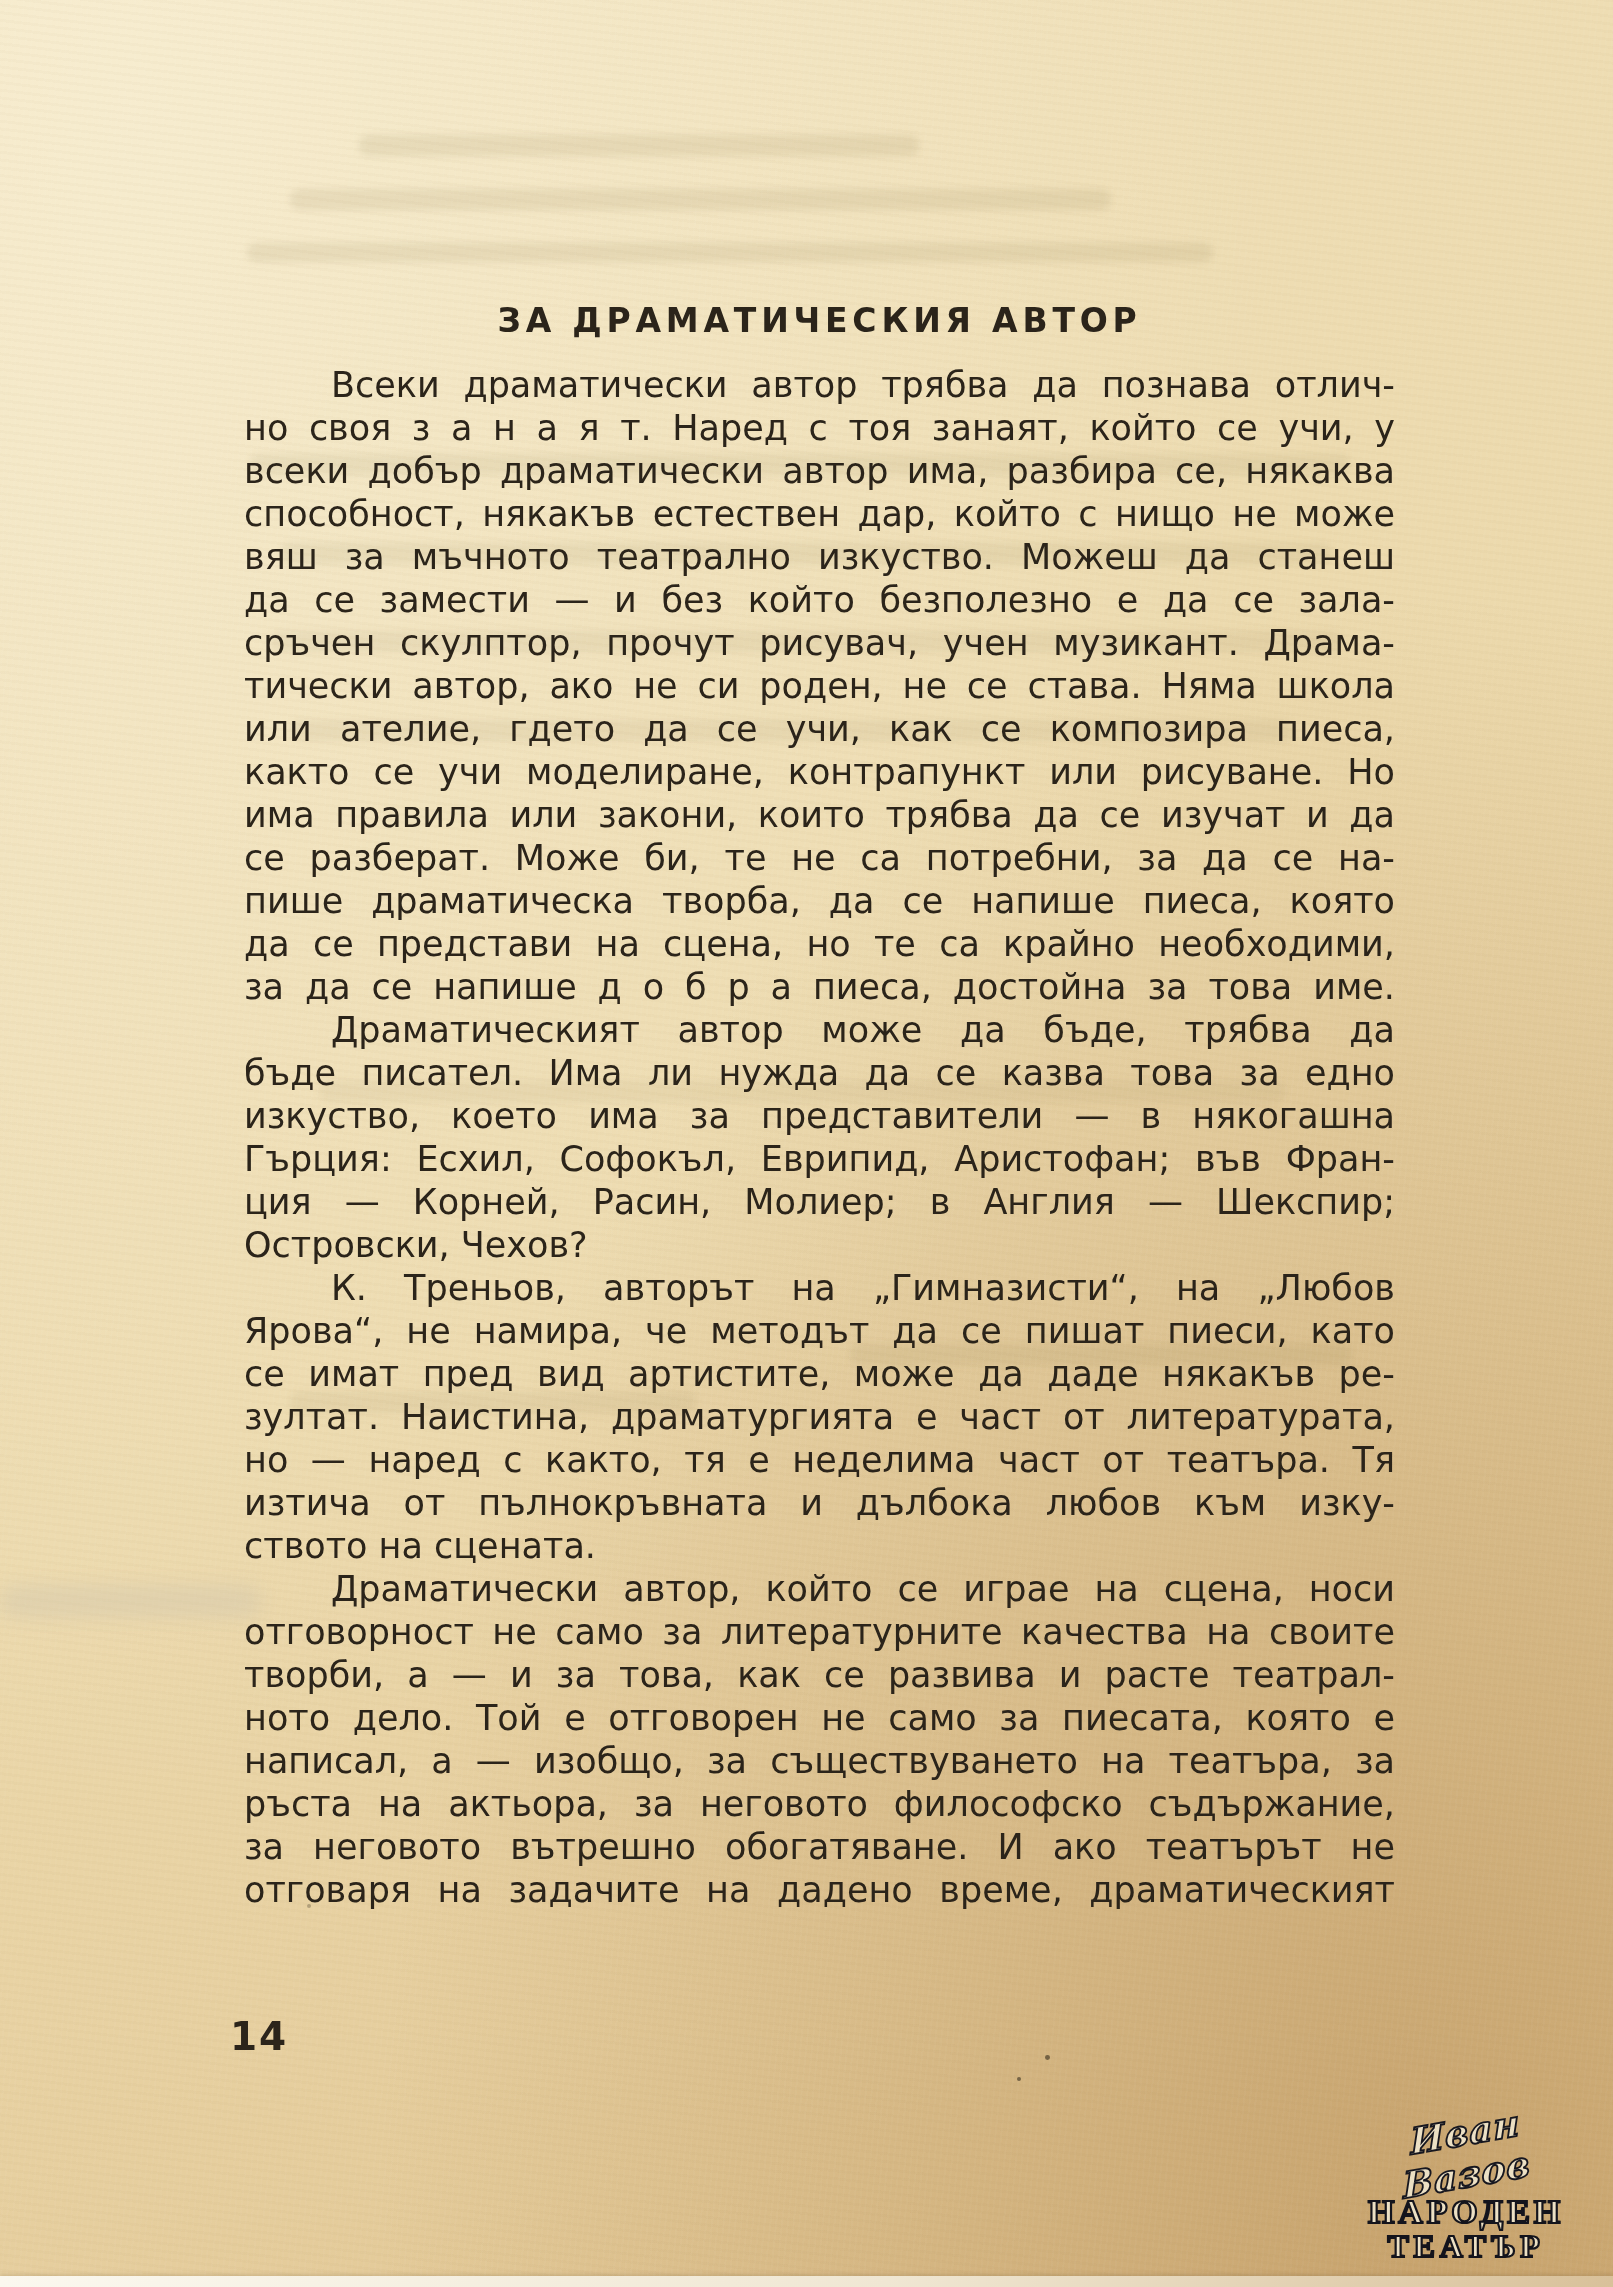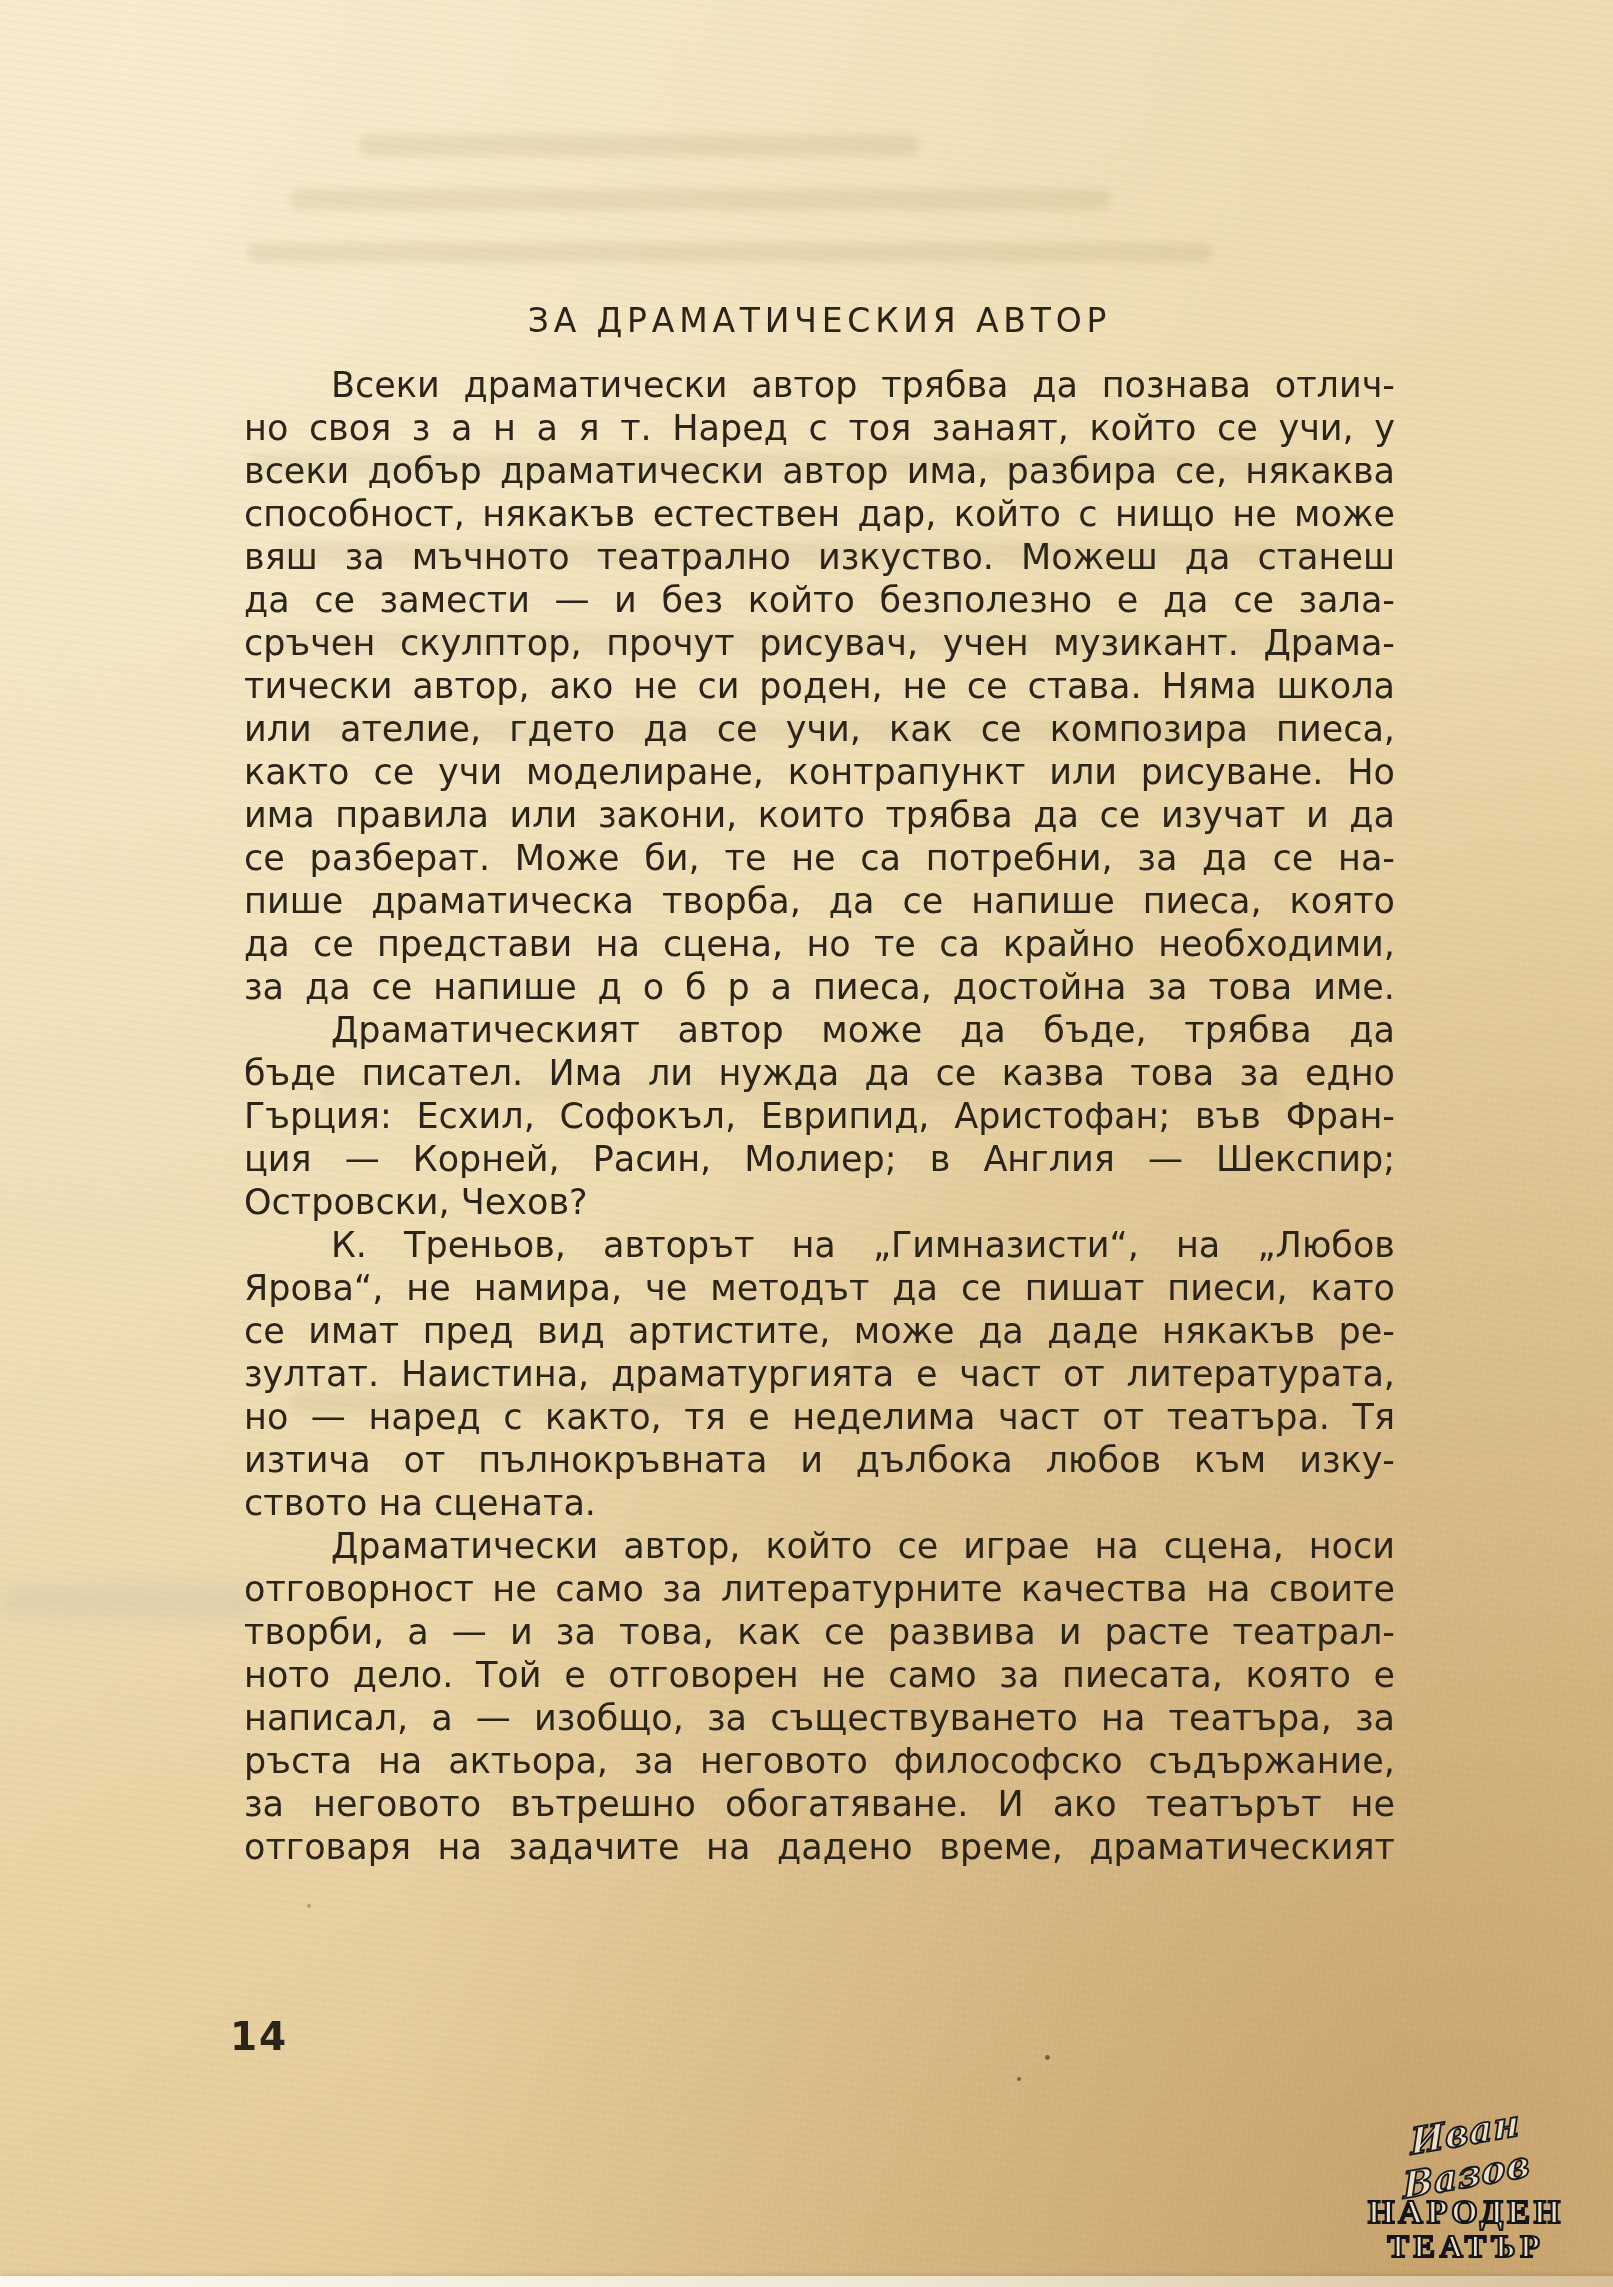--- a/index.html
+++ b/index.html
@@ -41,21 +41,21 @@
     background:rgba(210,200,172,0.45);filter:blur(8.7px);border-radius:19.3px;
   }
   .speck{position:absolute;width:4.8px;height:4.8px;border-radius:50%;background:rgba(40,32,20,0.55);}
   .s1{left:1045px;top:2055px;}
   .s2{left:1017px;top:2077px;width:3.9px;height:3.9px;}
   .s3{left:307px;top:1904px;width:3.9px;height:3.9px;opacity:.5;}
 
   .title{
     position:absolute;left:244px;top:301px;width:1151px;
     margin:0;text-align:center;
-    font-size:33px;font-weight:400;letter-spacing:4.8px;
+    font-size:33px;font-weight:700;letter-spacing:4.8px;
     color:#2b241a;
   }
   .body-text{
     position:absolute;left:244px;top:364px;width:1151px;
     font-size:35px;line-height:43px;color:#2b241a;
   }
   .line{text-align:justify;text-align-last:justify;white-space:normal;}
   .line.indent{text-indent:87px;}
   .line.flush{text-align-last:left;}
 
@@ -124,20 +124,21 @@
       <div class="line">тически автор, ако не си роден, не се става. Няма школа</div>
       <div class="line">или ателие, гдето да се учи, как се композира пиеса,</div>
       <div class="line">както се учи моделиране, контрапункт или рисуване. Но</div>
       <div class="line">има правила или закони, които трябва да се изучат и да</div>
       <div class="line">се разберат. Може би, те не са потребни, за да се на-</div>
       <div class="line">пише драматическа творба, да се напише пиеса, която</div>
       <div class="line">да се представи на сцена, но те са крайно необходими,</div>
       <div class="line">за да се напише д о б р а пиеса, достойна за това име.</div>
       <div class="line indent">Драматическият автор може да бъде, трябва да</div>
       <div class="line">бъде писател. Има ли нужда да се казва това за едно</div>
+      <div class="line">изкуство, което има за представители — в някогашна</div>
       <div class="line">Гърция: Есхил, Софокъл, Еврипид, Аристофан; във Фран-</div>
       <div class="line">ция — Корней, Расин, Молиер; в Англия — Шекспир;</div>
       <div class="line flush">Островски, Чехов?</div>
       <div class="line indent">К. Треньов, авторът на „Гимназисти“, на „Любов</div>
       <div class="line">Ярова“, не намира, че методът да се пишат пиеси, като</div>
       <div class="line">се имат пред вид артистите, може да даде някакъв ре-</div>
       <div class="line">зултат. Наистина, драматургията е част от литературата,</div>
       <div class="line">но — наред с както, тя е неделима част от театъра. Тя</div>
       <div class="line">изтича от пълнокръвната и дълбока любов към изку-</div>
       <div class="line flush">ството на сцената.</div>

